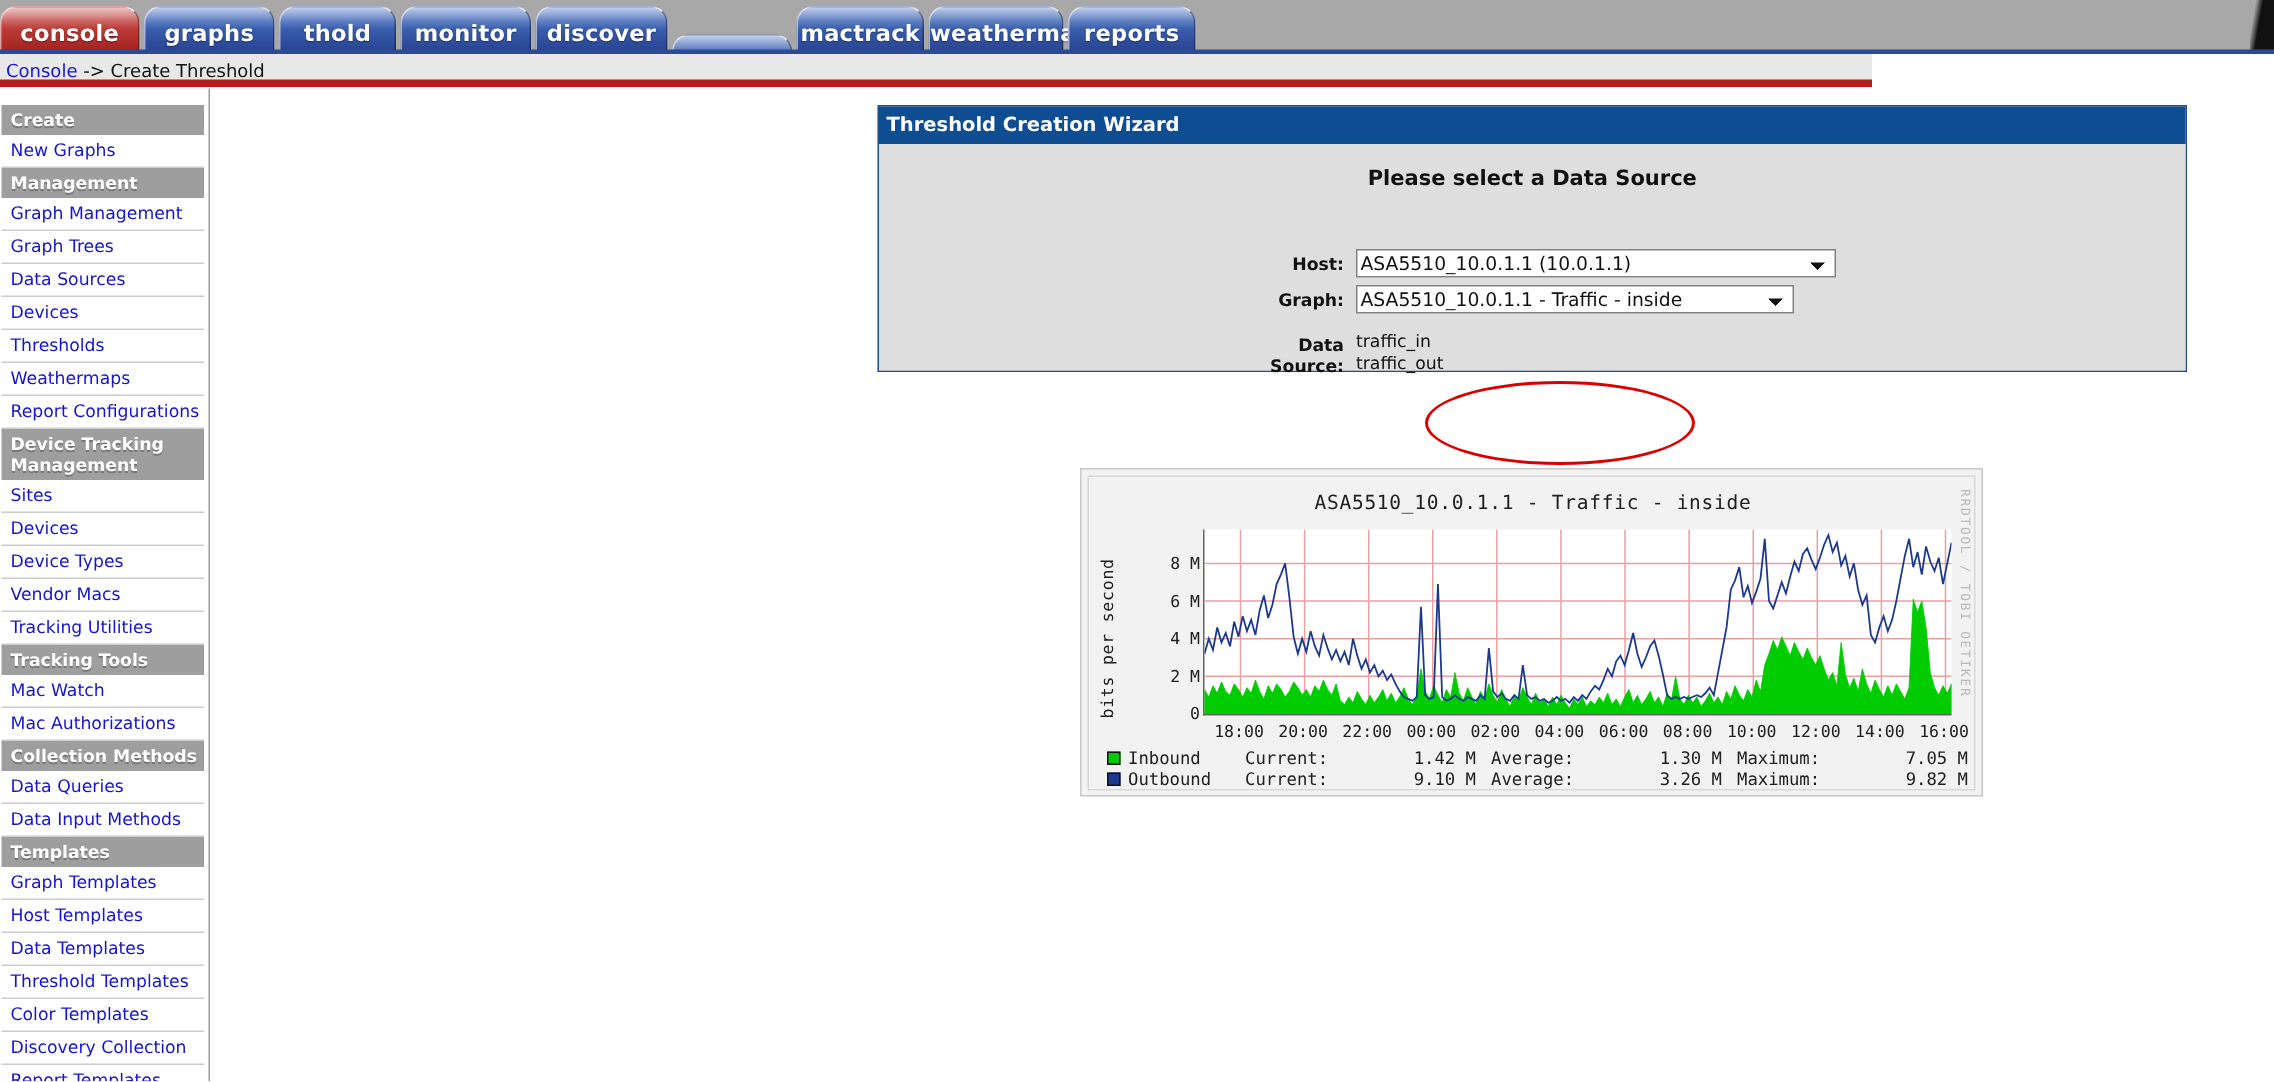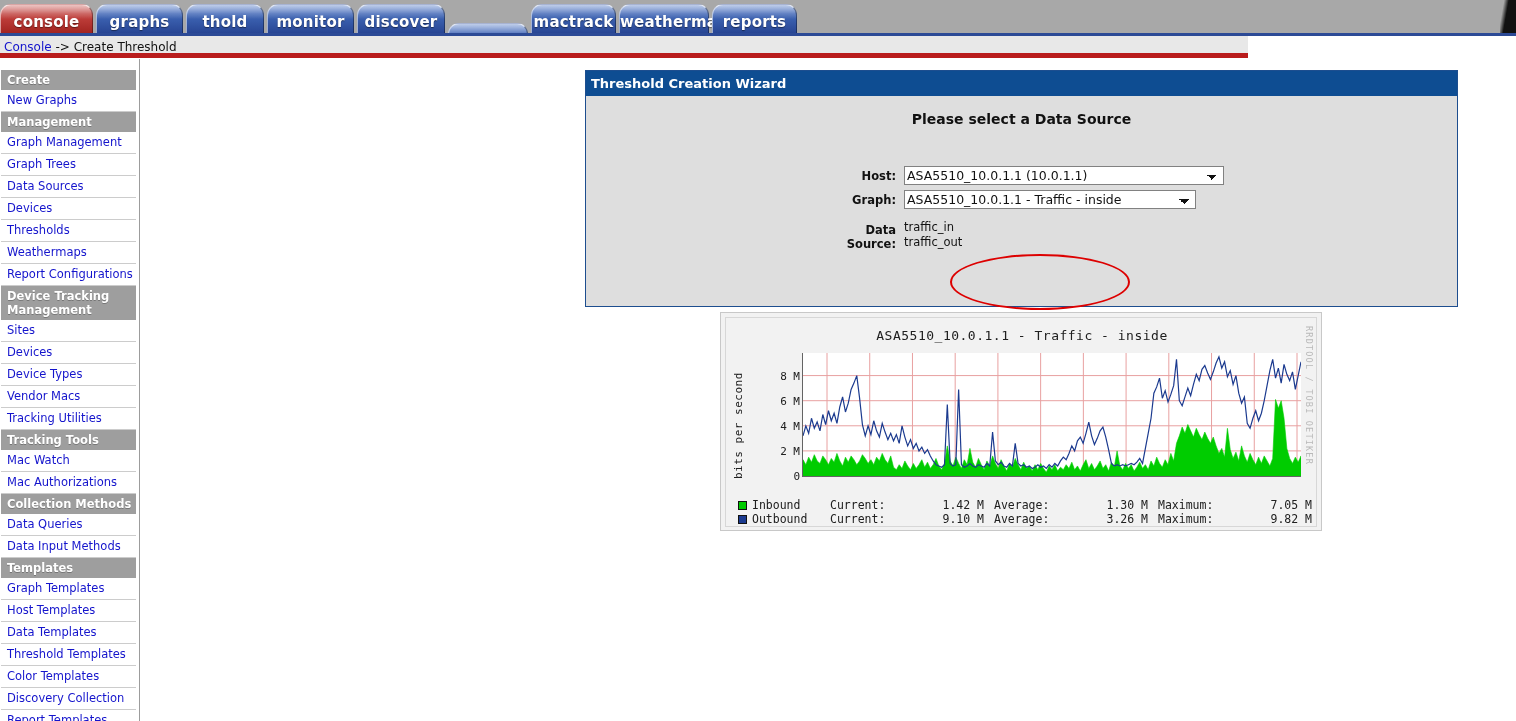--- a/index.html
+++ b/index.html
@@ -129,21 +129,21 @@
   .wizard-title {
     background: #0e4d92;
     color: #ffffff;
     font-size: 13px;
     font-weight: bold;
     padding: 5px 0 5px 5px;
     line-height: 15px;
   }
   .wizard-body {
     position: relative;
-    height: 210px;
+    height: 151px;
     background: #dedede;
   }
   .wizard-heading {
     text-align: center;
     font-size: 14px;
     font-weight: bold;
     color: #111;
     padding-top: 15px;
   }
   .form-row {
@@ -423,20 +423,34 @@
             <line x1="280.3636363636364" x2="280.3636363636364" y1="0" y2="123" stroke="#e8a0a0" stroke-width="1"></line>
             <line x1="323.09090909090907" x2="323.09090909090907" y1="0" y2="123" stroke="#e8a0a0" stroke-width="1"></line>
             <line x1="365.8181818181818" x2="365.8181818181818" y1="0" y2="123" stroke="#e8a0a0" stroke-width="1"></line>
             <line x1="408.54545454545456" x2="408.54545454545456" y1="0" y2="123" stroke="#e8a0a0" stroke-width="1"></line>
             <line x1="451.27272727272725" x2="451.27272727272725" y1="0" y2="123" stroke="#e8a0a0" stroke-width="1"></line>
             <line x1="494" x2="494" y1="0" y2="123" stroke="#e8a0a0" stroke-width="1"></line>
             <path d="M 0 123 L 0.00 106.68 L 2.83 111.70 L 5.66 104.17 L 8.49 109.19 L 11.32 101.66 L 14.15 107.94 L 16.98 110.45 L 19.81 102.92 L 22.64 106.68 L 25.47 111.70 L 28.30 105.43 L 31.13 109.19 L 33.95 100.41 L 36.78 107.94 L 39.61 112.96 L 42.44 104.17 L 45.27 109.19 L 48.10 102.92 L 50.93 106.68 L 53.76 111.70 L 56.59 107.94 L 59.42 101.66 L 62.25 105.43 L 65.08 110.45 L 67.91 106.68 L 70.74 111.70 L 73.57 104.17 L 76.40 107.94 L 79.23 100.41 L 82.06 106.68 L 84.89 110.45 L 87.72 102.92 L 90.55 114.21 L 93.38 116.72 L 96.20 111.70 L 99.03 115.47 L 101.86 107.94 L 104.69 112.96 L 107.52 116.72 L 110.35 110.45 L 113.18 115.47 L 116.01 111.70 L 118.84 106.68 L 121.67 114.21 L 124.50 109.19 L 127.33 115.47 L 130.16 111.70 L 132.99 105.43 L 135.82 112.96 L 138.65 116.72 L 141.48 110.45 L 144.31 92.88 L 147.14 107.94 L 149.97 112.96 L 152.80 104.17 L 155.63 110.45 L 158.45 115.47 L 161.28 106.68 L 164.11 111.70 L 166.94 95.39 L 169.77 109.19 L 172.60 114.21 L 175.43 105.43 L 178.26 111.70 L 181.09 116.72 L 183.92 107.94 L 186.75 112.96 L 189.58 102.92 L 192.41 110.45 L 195.24 115.47 L 198.07 106.68 L 200.90 112.96 L 203.73 117.98 L 206.56 110.45 L 209.39 114.21 L 212.22 105.43 L 215.05 111.70 L 217.88 116.72 L 220.70 109.19 L 223.53 115.47 L 226.36 112.96 L 229.19 117.98 L 232.02 111.70 L 234.85 116.72 L 237.68 110.45 L 240.51 115.47 L 243.34 119.23 L 246.17 112.96 L 249.00 116.72 L 251.83 111.70 L 254.66 117.98 L 257.49 114.21 L 260.32 116.72 L 263.15 111.70 L 265.98 115.47 L 268.81 109.19 L 271.64 116.72 L 274.47 112.96 L 277.30 117.98 L 280.13 111.70 L 282.95 106.68 L 285.78 115.47 L 288.61 110.45 L 291.44 116.72 L 294.27 112.96 L 297.10 107.94 L 299.93 115.47 L 302.76 111.70 L 305.59 117.98 L 308.42 109.19 L 311.25 114.21 L 314.08 97.90 L 316.91 112.96 L 319.74 116.72 L 322.57 110.45 L 325.40 115.47 L 328.23 111.70 L 331.06 117.98 L 333.89 114.21 L 336.72 109.19 L 339.55 115.47 L 342.38 111.70 L 345.20 116.72 L 348.03 107.94 L 350.86 112.96 L 353.69 104.17 L 356.52 110.45 L 359.35 114.21 L 362.18 106.68 L 365.01 111.70 L 367.84 100.41 L 370.67 107.94 L 373.50 90.37 L 376.33 82.84 L 379.16 74.05 L 381.99 80.33 L 384.82 71.54 L 387.65 77.82 L 390.48 84.09 L 393.31 75.31 L 396.14 81.58 L 398.97 86.60 L 401.80 79.07 L 404.63 85.35 L 407.45 90.37 L 410.28 84.09 L 413.11 92.88 L 415.94 100.41 L 418.77 95.39 L 421.60 104.17 L 424.43 75.31 L 427.26 96.64 L 430.09 105.43 L 432.92 99.15 L 435.75 107.94 L 438.58 92.88 L 441.41 102.92 L 444.24 109.19 L 447.07 100.41 L 449.90 106.68 L 452.73 111.70 L 455.56 104.17 L 458.39 110.45 L 461.22 102.92 L 464.05 107.94 L 466.88 112.96 L 469.70 105.43 L 472.53 46.44 L 475.36 55.22 L 478.19 47.69 L 481.02 65.27 L 483.85 95.39 L 486.68 105.43 L 489.51 110.45 L 492.34 104.17 L 495.17 109.19 L 498.00 102.92 L 498 123 Z" fill="#00cc00" stroke="#00cc00" stroke-width="0.6"></path>
             <polyline points="0.00,82.84 2.83,72.80 5.66,80.33 8.49,65.27 11.32,75.31 14.15,69.03 16.98,77.82 19.81,61.50 22.64,71.54 25.47,57.73 28.30,67.78 31.13,60.24 33.95,70.29 36.78,53.97 39.61,43.93 42.44,58.99 45.27,50.20 48.10,36.40 50.93,30.12 53.76,22.59 56.59,45.18 59.42,71.54 62.25,82.84 65.08,72.80 67.91,81.58 70.74,67.78 73.57,77.82 76.40,84.09 79.23,70.29 82.06,79.07 84.89,86.60 87.72,80.33 90.55,87.86 93.38,81.58 96.20,90.37 99.03,72.80 101.86,84.09 104.69,92.88 107.52,86.60 110.35,95.39 113.18,90.37 116.01,97.90 118.84,94.13 121.67,100.41 124.50,96.64 127.33,102.92 130.16,107.94 132.99,111.70 135.82,112.96 138.65,114.21 141.48,111.70 144.31,51.46 147.14,110.45 149.97,112.96 152.80,111.70 155.63,36.40 158.45,111.70 161.28,114.21 164.11,112.96 166.94,110.45 169.77,112.96 172.60,114.21 175.43,111.70 178.26,112.96 181.09,114.21 183.92,110.45 186.75,112.96 189.58,79.07 192.41,107.94 195.24,111.70 198.07,109.19 200.90,112.96 203.73,114.21 206.56,110.45 209.39,112.96 212.22,90.37 215.05,110.45 217.88,112.96 220.70,111.70 223.53,114.21 226.36,112.96 229.19,115.47 232.02,114.21 234.85,111.70 237.68,114.21 240.51,112.96 243.34,115.47 246.17,111.70 249.00,114.21 251.83,110.45 254.66,112.96 257.49,107.94 260.32,104.17 263.15,106.68 265.98,100.41 268.81,92.88 271.64,97.90 274.47,87.86 277.30,84.09 280.13,90.37 282.95,80.33 285.78,69.03 288.61,82.84 291.44,91.62 294.27,85.35 297.10,77.82 299.93,74.05 302.76,84.09 305.59,96.64 308.42,110.45 311.25,112.96 314.08,111.70 316.91,112.96 319.74,111.70 322.57,112.96 325.40,111.70 328.23,110.45 331.06,111.70 333.89,109.19 336.72,105.43 339.55,110.45 342.38,95.39 345.20,80.33 348.03,65.27 350.86,40.16 353.69,33.89 356.52,25.10 359.35,45.18 362.18,37.65 365.01,48.95 367.84,41.42 370.67,32.63 373.50,6.28 376.33,47.69 379.16,52.71 381.99,43.93 384.82,35.14 387.65,42.67 390.48,31.38 393.31,21.34 396.14,27.61 398.97,16.32 401.80,12.55 404.63,20.08 407.45,26.36 410.28,18.83 413.11,10.04 415.94,3.77 418.77,15.06 421.60,8.79 424.43,23.85 427.26,17.57 430.09,31.38 432.92,22.59 435.75,40.16 438.58,50.20 441.41,43.93 444.24,70.29 447.07,75.31 449.90,65.27 452.73,57.73 455.56,67.78 458.39,60.24 461.22,47.69 464.05,32.63 466.88,17.57 469.70,6.28 472.53,25.10 475.36,15.06 478.19,30.12 481.02,11.30 483.85,21.34 486.68,27.61 489.51,18.83 492.34,36.40 495.17,22.59 498.00,8.79" fill="none" stroke="#1b3a8f" stroke-width="1.2"></polyline>
           </svg>
         </div>
+      <div class="xticks" id="xticks">
+          <div class="xtick" style="left: 24px;">18:00</div>
+          <div class="xtick" style="left: 66.7273px;">20:00</div>
+          <div class="xtick" style="left: 109.455px;">22:00</div>
+          <div class="xtick" style="left: 152.182px;">00:00</div>
+          <div class="xtick" style="left: 194.909px;">02:00</div>
+          <div class="xtick" style="left: 237.636px;">04:00</div>
+          <div class="xtick" style="left: 280.364px;">06:00</div>
+          <div class="xtick" style="left: 323.091px;">08:00</div>
+          <div class="xtick" style="left: 365.818px;">10:00</div>
+          <div class="xtick" style="left: 408.545px;">12:00</div>
+          <div class="xtick" style="left: 451.273px;">14:00</div>
+          <div class="xtick" style="left: 494px;">16:00</div>
+        </div>
 
       <div class="legend" id="legend">
           <div class="legend-row"><span class="swatch" style="background: rgb(0, 204, 0);"></span><span class="lg-name">Inbound</span><span class="lg-key">Current:</span><span class="lg-val">1.42 M</span><span class="lg-key">Average:</span><span class="lg-val">1.30 M</span><span class="lg-key">Maximum:</span><span class="lg-val">7.05 M</span></div>
           <div class="legend-row"><span class="swatch" style="background: rgb(27, 58, 143);"></span><span class="lg-name">Outbound</span><span class="lg-key">Current:</span><span class="lg-val">9.10 M</span><span class="lg-key">Average:</span><span class="lg-val">3.26 M</span><span class="lg-key">Maximum:</span><span class="lg-val">9.82 M</span></div>
         </div>
     </div>
   </div>
 
 </div>
 

